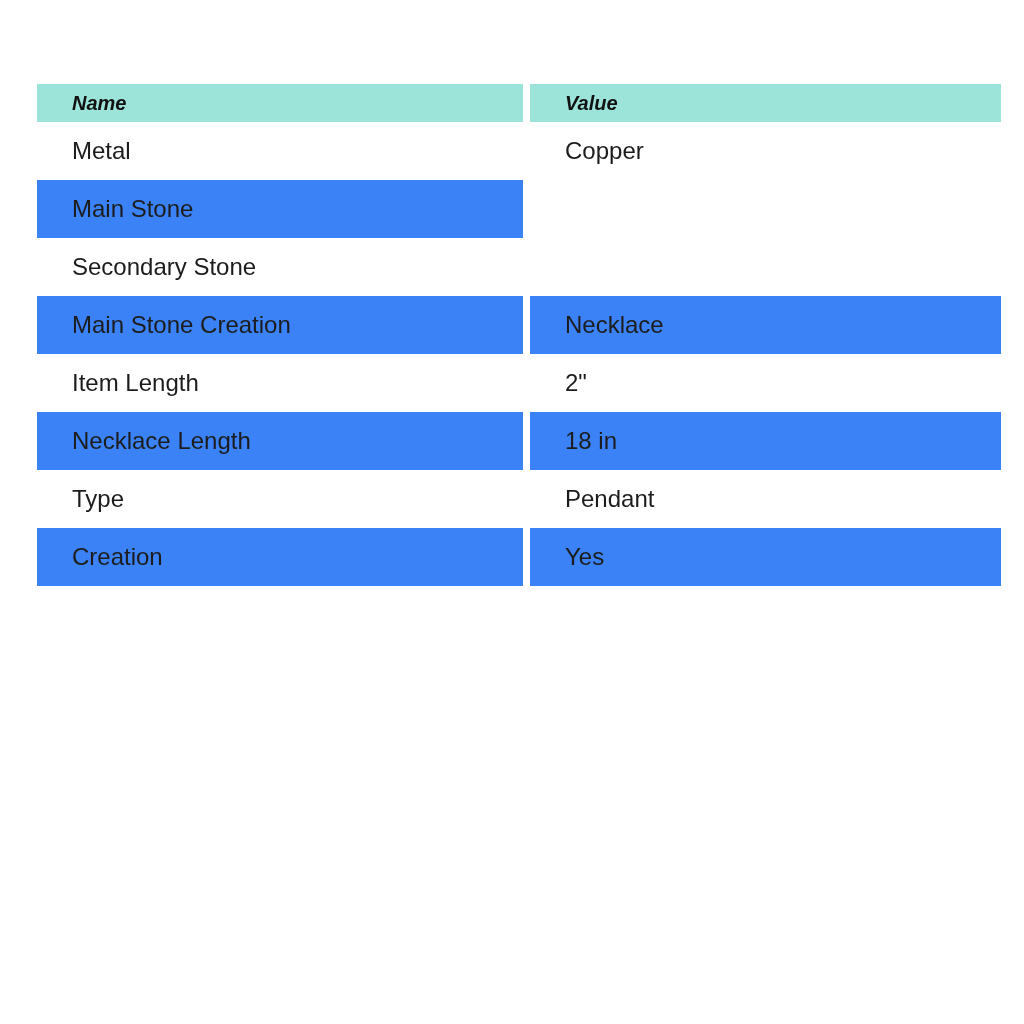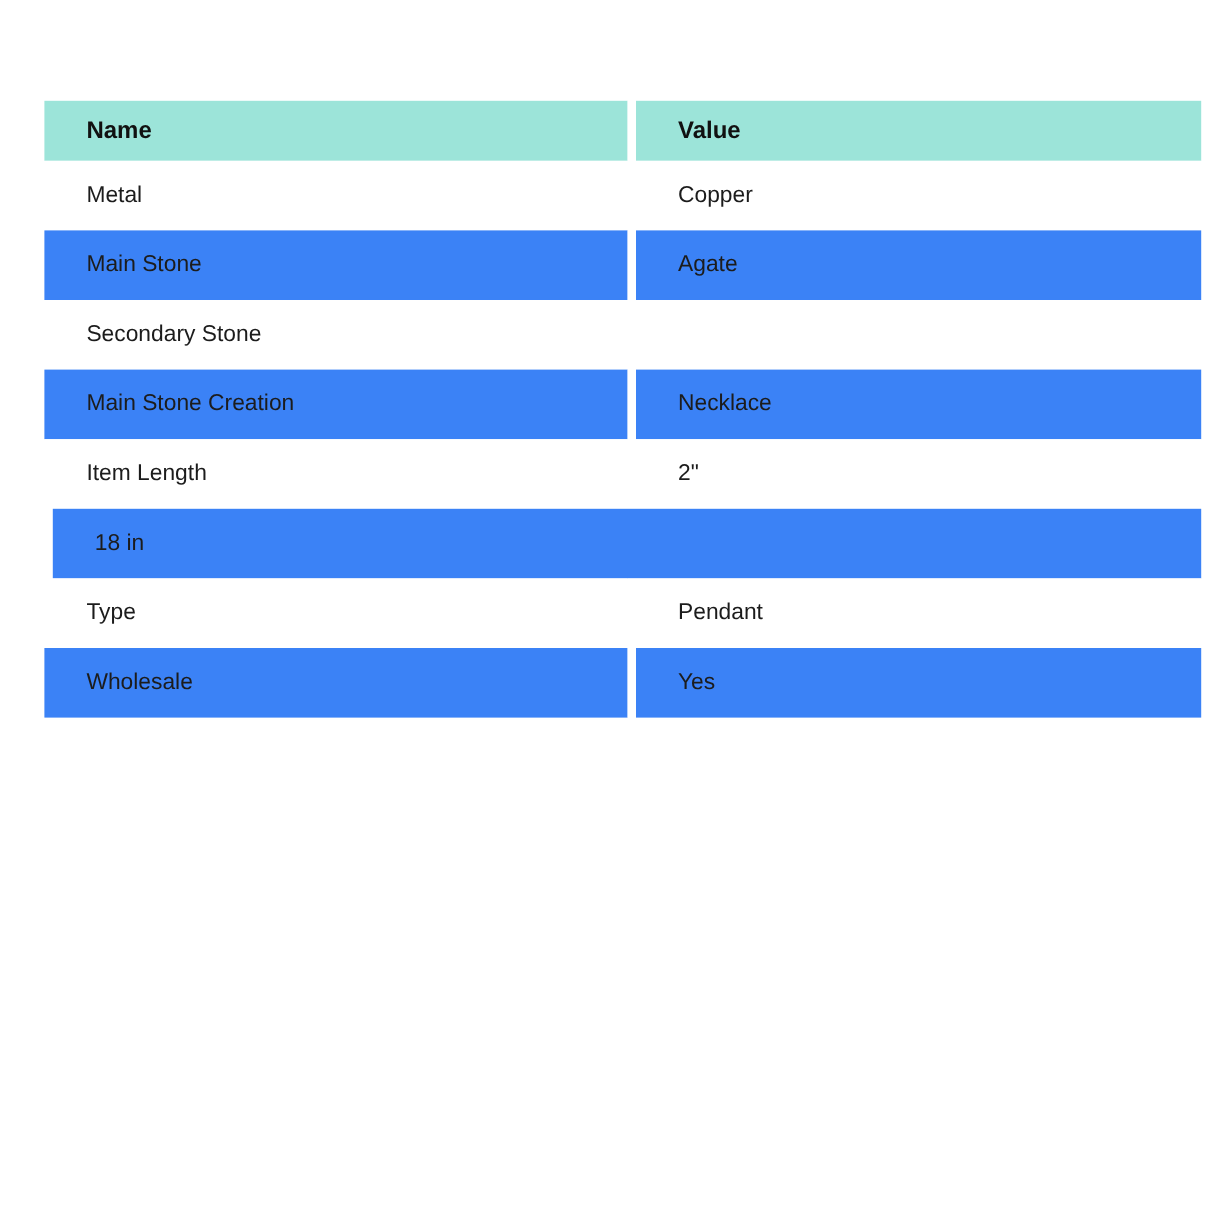--- a/index.html
+++ b/index.html
@@ -26,27 +26,27 @@
   }
   .t-row {
     display: flex;
     flex-direction: row;
     width: 100%;
   }
   .t-cell {
     display: flex;
     align-items: center;
     padding-left: 35px;
-    font-size: 19px;
+    font-size: 24px;
     line-height: 1.2;
   }
   .name-cell { width: 486px; }
   .col-gap { width: 7px; background: #ffffff; flex: 0 0 auto; }
   .value-cell { flex: 1; }
-  .header-row { height: 50px; }
+  .header-row { height: 38px; font-style: italic; }
   .header-row .t-cell {
     background: #9ce4d9;
     font-weight: 700;
     font-size: 20px;
     color: #111111;
   }
   .body-row { height: 58px; }
   .body-row.odd .t-cell { background: #ffffff; }
   .body-row.even .t-cell { background: #3b82f6; }
 </style>
@@ -64,51 +64,51 @@
 
     <div class="t-row body-row odd">
       <div class="t-cell name-cell">Metal</div>
       <div class="col-gap"></div>
       <div class="t-cell value-cell">Copper</div>
     </div>
 
     <div class="t-row body-row even">
       <div class="t-cell name-cell">Main Stone</div>
       <div class="col-gap"></div>
-      <div class="t-cell value-cell">Agate</div>
     </div>
 
     <div class="t-row body-row odd">
       <div class="t-cell name-cell">Secondary Stone</div>
       <div class="col-gap"></div>
     </div>
 
     <div class="t-row body-row even">
       <div class="t-cell name-cell">Main Stone Creation</div>
       <div class="col-gap"></div>
       <div class="t-cell value-cell">Necklace</div>
     </div>
 
     <div class="t-row body-row odd">
       <div class="t-cell name-cell">Item Length</div>
       <div class="col-gap"></div>
       <div class="t-cell value-cell">2"</div>
     </div>
 
     <div class="t-row body-row even">
+      <div class="t-cell name-cell">Necklace Length</div>
       <div class="col-gap"></div>
       <div class="t-cell value-cell">18 in</div>
     </div>
 
     <div class="t-row body-row odd">
       <div class="t-cell name-cell">Type</div>
       <div class="col-gap"></div>
       <div class="t-cell value-cell">Pendant</div>
     </div>
 
     <div class="t-row body-row even">
-      <div class="t-cell name-cell">Wholesale</div>
+      <div class="t-cell name-cell">Creation</div>
       <div class="col-gap"></div>
       <div class="t-cell value-cell">Yes</div>
     </div>
 
   </div>
 </div>
 
 </body></html>

